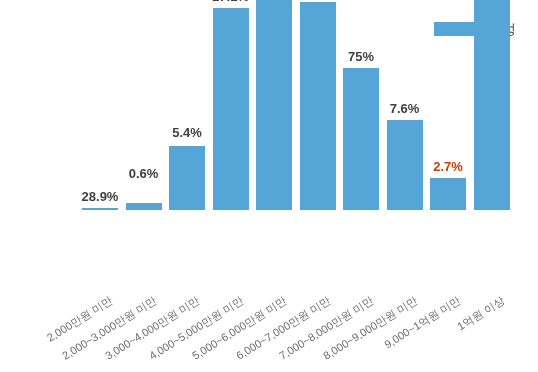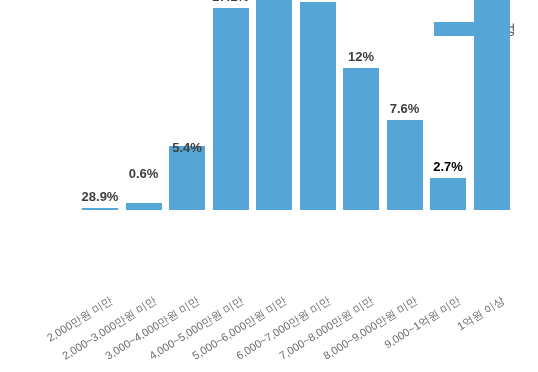--- a/index.html
+++ b/index.html
@@ -103,43 +103,43 @@
       <div class="bar-group" style="left: 82px;">
         <div class="bar" title="2,000만원 미만 0.1%" style="height: 2px; background: rgb(85, 166, 214);"></div>
         <span class="bar-value" style="bottom: 7px; color: rgb(64, 64, 64);">28.9%</span>
       </div>
       <div class="bar-group" style="left: 125.5px;">
         <div class="bar" title="2,000~3,000만원 미만 0.6%" style="height: 7.07609px; background: rgb(85, 166, 214);"></div>
         <span class="bar-value" style="bottom: 30px; color: rgb(64, 64, 64);">0.6%</span>
       </div>
       <div class="bar-group" style="left: 169px;">
         <div class="bar" title="3,000~4,000만원 미만 5.4%" style="height: 63.6848px; background: rgb(85, 166, 214);"></div>
-        <span class="bar-value" style="bottom: 56px; color: rgb(64, 64, 64);">5.4%</span>
+        <span class="bar-value" style="bottom: 71px; color: rgb(64, 64, 64);">5.4%</span>
       </div>
       <div class="bar-group" style="left: 212.5px;">
         <div class="bar" title="4,000~5,000만원 미만 17.1%" style="height: 201.668px; background: rgb(85, 166, 214);"></div>
         <span class="bar-value" style="bottom: 206.668px; color: rgb(64, 64, 64);">17.1%</span>
       </div>
       <div class="bar-group" style="left: 256px;">
         <div class="bar" title="5,000~6,000만원 미만 18.4%" style="height: 217px; background: rgb(85, 166, 214);"></div>
       </div>
       <div class="bar-group" style="left: 299.5px;">
         <div class="bar" title="6,000~7,000만원 미만 17.6%" style="height: 207.565px; background: rgb(85, 166, 214);"></div>
       </div>
       <div class="bar-group" style="left: 343px;">
         <div class="bar" title="7,000~8,000만원 미만 12%" style="height: 141.522px; background: rgb(85, 166, 214);"></div>
-        <span class="bar-value" style="bottom: 146.522px; color: rgb(64, 64, 64);">12%</span>
+        <span class="bar-value" style="bottom: 146.522px; color: rgb(64, 64, 64);">75%</span>
       </div>
       <div class="bar-group" style="left: 386.5px;">
         <div class="bar" title="8,000~9,000만원 미만 7.6%" style="height: 89.6304px; background: rgb(85, 166, 214);"></div>
         <span class="bar-value" style="bottom: 94.6304px; color: rgb(64, 64, 64); margin-top: 16px;">7.6%</span>
       </div>
       <div class="bar-group" style="left: 430px;">
         <div class="bar" title="9,000~1억원 미만 2.7%" style="height: 31.8424px; background: rgb(85, 166, 214);"></div>
-        <span class="bar-value" style="bottom: 36.8424px; color: #000000;">2.7%</span>
+        <span class="bar-value" style="bottom: 36.8424px; color: #c2410c;">2.7%</span>
       </div>
       <div class="bar-group" style="left: 473.5px;">
         <div class="bar" title="1억원 이상 18.4%" style="height: 217px; background: rgb(85, 166, 214);"></div>
       </div>
     </div>
 
   <div id="xlabels">
       <div class="x-label" style="left: 108px; color: rgb(107, 107, 107); transform-origin: right top; margin-left: -250px; width: 250px;">2,000만원 미만</div>
       <div class="x-label" style="left: 151.5px; color: rgb(107, 107, 107); transform-origin: right top; margin-left: -250px; width: 250px;">2,000~3,000만원 미만</div>
       <div class="x-label" style="left: 195px; color: rgb(107, 107, 107); transform-origin: right top; margin-left: -250px; width: 250px;">3,000~4,000만원 미만</div>

